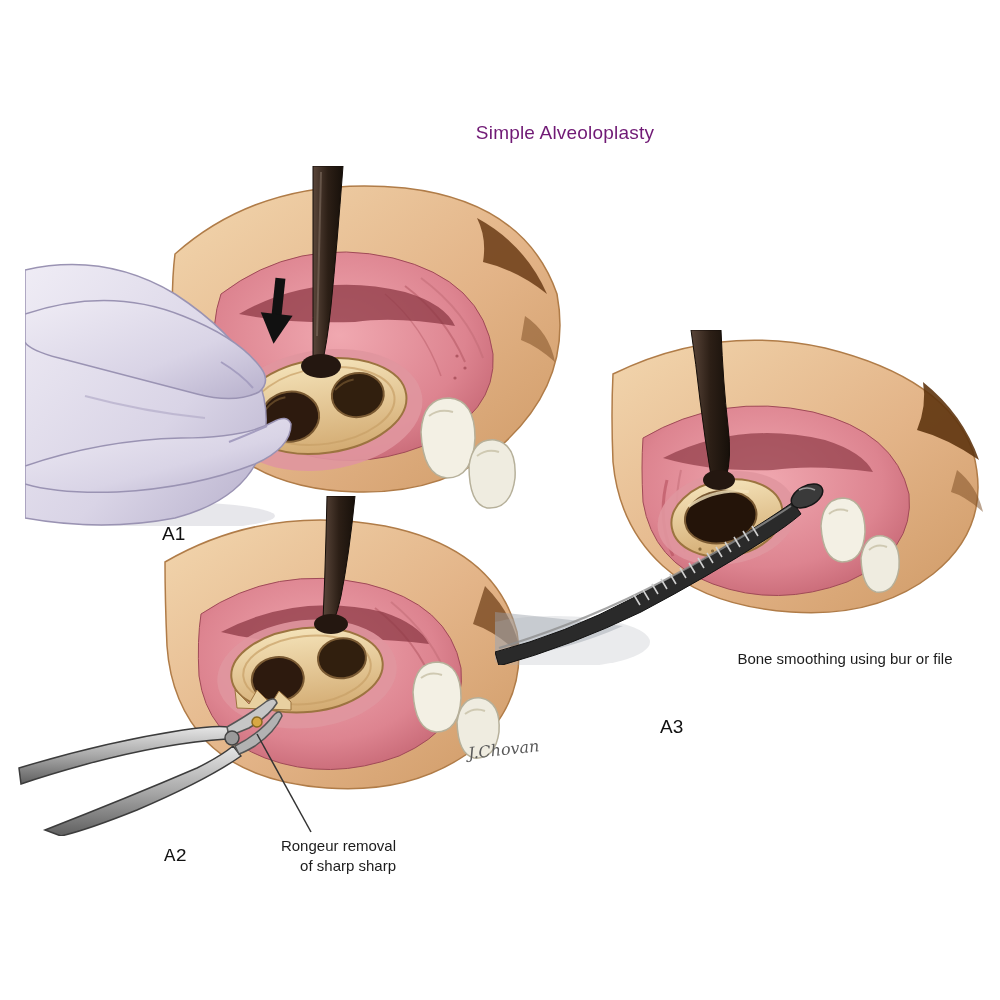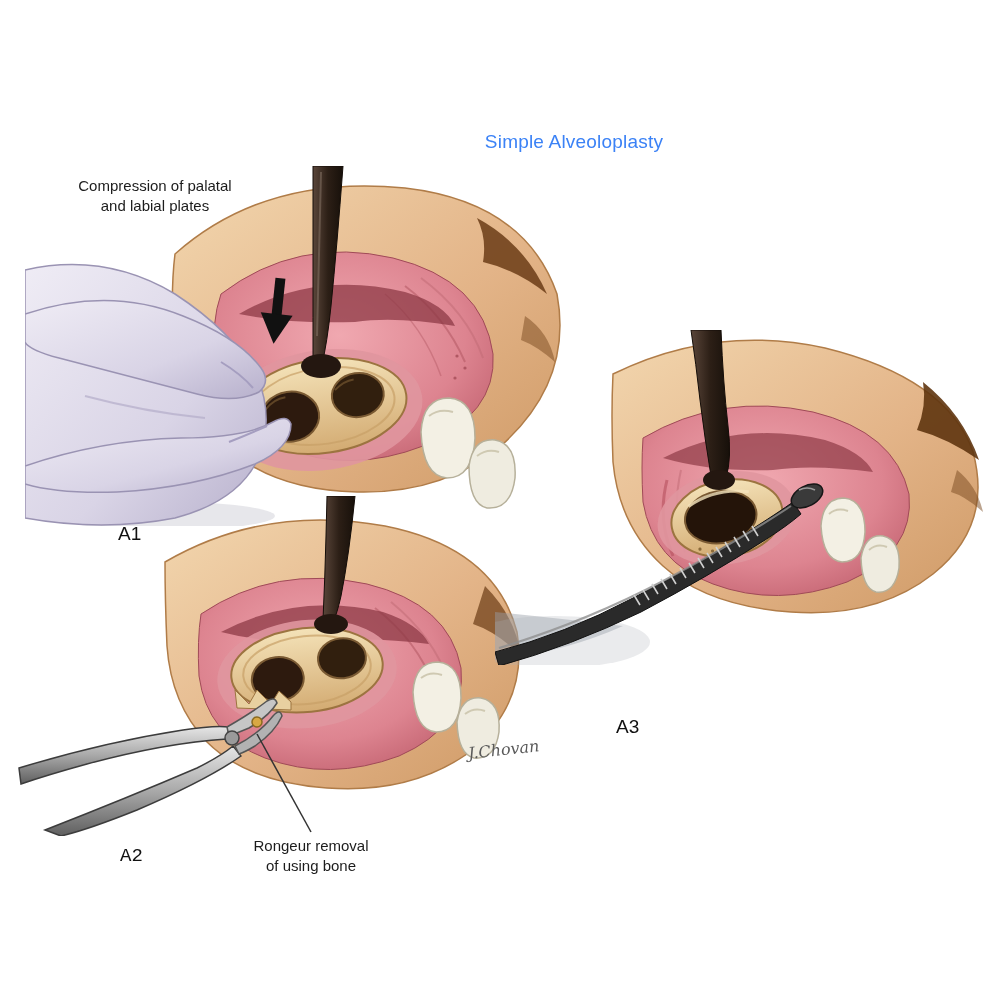--- a/index.html
+++ b/index.html
@@ -1,44 +1,40 @@
 <!DOCTYPE html>
 <html><head>
 <meta charset="utf-8">
 <style>
   html,body{margin:0;padding:0;background:#ffffff;font-family:"Liberation Sans",sans-serif;}
   .page{position:relative;width:1000px;height:1000px;background:#ffffff;overflow:hidden;}
-  .title{position:absolute;left:300px;top:122px;width:530px;margin:9px;text-align:center;
-         font-size:19px;font-weight:400;color:#3b82f6;letter-spacing:.2px;}
+  .title{position:absolute;left:300px;top:122px;width:530px;margin:0;text-align:center;
+         font-size:19px;font-weight:400;color:#701a75;letter-spacing:.2px;}
   .caption{position:absolute;font-size:15px;color:#1c1c1c;text-align:center;line-height:1.32;}
   .caption-a1{left:55px;top:176px;width:200px;}
-  .caption-a2{left:226px;top:836px;width:170px;}
+  .caption-a2{left:226px;top:836px;width:170px;text-align:right;}
   .caption-a3{left:710px;top:649px;width:270px;}
-  .panel-label{position:absolute;font-size:19px;color:#111;}
+  .panel-label{position:absolute;font-size:19px;color:#111;margin-left:44px;}
   .label-a1{left:118px;top:523px;}
   .label-a2{left:120px;top:845px;font-family:Liberation Mono, monospace;}
   .label-a3{left:616px;top:716px;}
   .signature{position:absolute;left:468px;top:740px;font-family:"DejaVu Serif",serif;
              font-style:italic;font-size:16px;color:#5a5a5a;transform:rotate(-6deg);}
   .panel{position:absolute;}
   .panel-a1{left:25px;top:166px;width:540px;height:360px;}
   .panel-a2{left:15px;top:496px;width:520px;height:340px;}
   .panel-a3{left:495px;top:330px;width:500px;height:335px;}
 </style>
 </head>
 <body>
 
 <div class="page">
 
   <h1 class="title">Simple Alveoloplasty</h1>
 
-  <div class="caption caption-a1">
-    <span>Compression of palatal</span><br>
-    <span>and labial plates</span>
-  </div>
 
   <svg class="panel panel-a1" viewBox="0 0 540 360">
     <defs>
       <linearGradient id="skin1" x1="0" y1="0" x2="1" y2="1">
         <stop offset="0" stop-color="#f2d6ae"></stop>
           <stop offset="0.55" stop-color="#e3b488"></stop>
           <stop offset="1" stop-color="#cf9a66"></stop>
       </linearGradient>
       <radialGradient id="mouth1" cx="0.45" cy="0.4" r="0.75">
         <stop offset="0" stop-color="#f0a8b0"></stop>
@@ -193,21 +189,21 @@
       <circle cx="242" cy="226" r="5" fill="#d8a843" stroke="#8a6a1f" stroke-width="1.5"></circle>
     </g>
 
     <path d="M242 238 L296 336" stroke="#333" stroke-width="1.5" fill="none"></path>
   </svg>
 
   <div class="panel-label label-a2">A2</div>
 
   <div class="caption caption-a2">
     <span>Rongeur removal</span><br>
-    <span>of using bone</span>
+    <span>of sharp sharp</span>
   </div>
 
   <svg class="panel panel-a3" viewBox="0 0 500 335">
     <defs>
       <linearGradient id="skin3" x1="0" y1="0" x2="1" y2="1">
         <stop offset="0" stop-color="#f2d6ae"></stop>
           <stop offset="0.55" stop-color="#e3b488"></stop>
           <stop offset="1" stop-color="#cf9a66"></stop>
       </linearGradient>
       <radialGradient id="mouth3" cx="0.45" cy="0.4" r="0.75">
@@ -269,18 +265,19 @@
       <path d="M0 282 Q60 288 128 296 Q70 322 0 330 Z" fill="#9aa0a8" opacity="0.45"></path>
       <ellipse cx="60" cy="312" rx="95" ry="26" fill="#aab0b8" opacity="0.25"></ellipse>
       <path d="M0 322 Q70 304 138 268 Q208 232 262 196 Q284 182 298 172 L306 184 Q292 196 270 210 Q214 246 146 282 Q76 316 4 336 Z" fill="#2a2a2a" stroke="#111" stroke-width="1"></path>
       <path d="M4 318 Q90 292 170 250 Q238 214 296 176" stroke="#8f8f8f" stroke-width="2" fill="none" opacity="0.8"></path>
       <path d="M139 265 L145 275 M148 260 L154 270 M157 254 L163 264 M166 249 L172 259 M175 244 L181 254 M185 238 L191 248 M194 233 L200 243 M203 228 L209 238 M212 223 L218 233 M221 217 L227 227 M230 212 L236 222 M239 207 L245 217 M248 201 L254 211 M257 196 L263 206" stroke="#d0d0d0" stroke-width="1.6" fill="none"></path>
       <ellipse cx="312" cy="166" rx="17" ry="10" transform="rotate(-28 312 166)" fill="#3a3a3a" stroke="#161616" stroke-width="1.5"></ellipse>
       <path d="M304 160 Q312 156 320 160" stroke="#9a9a9a" stroke-width="1.5" fill="none"></path>
     </g>
   </svg>
 
+  <div class="caption caption-a3">Bone smoothing using bur or file</div>
 
   <div class="panel-label label-a3">A3</div>
 
   <div class="signature">J.Chovan</div>
 
 </div>
 
 </body></html>

